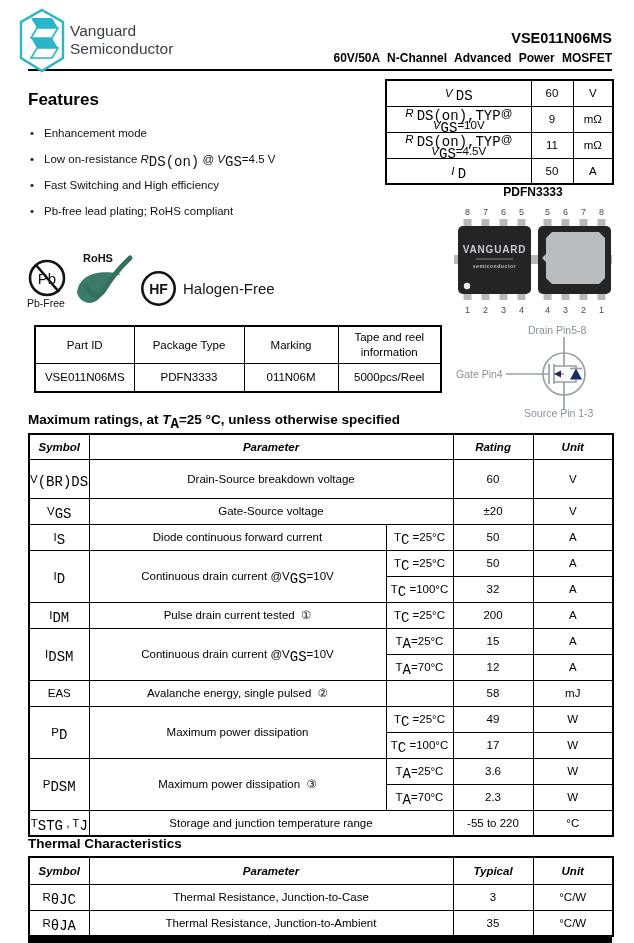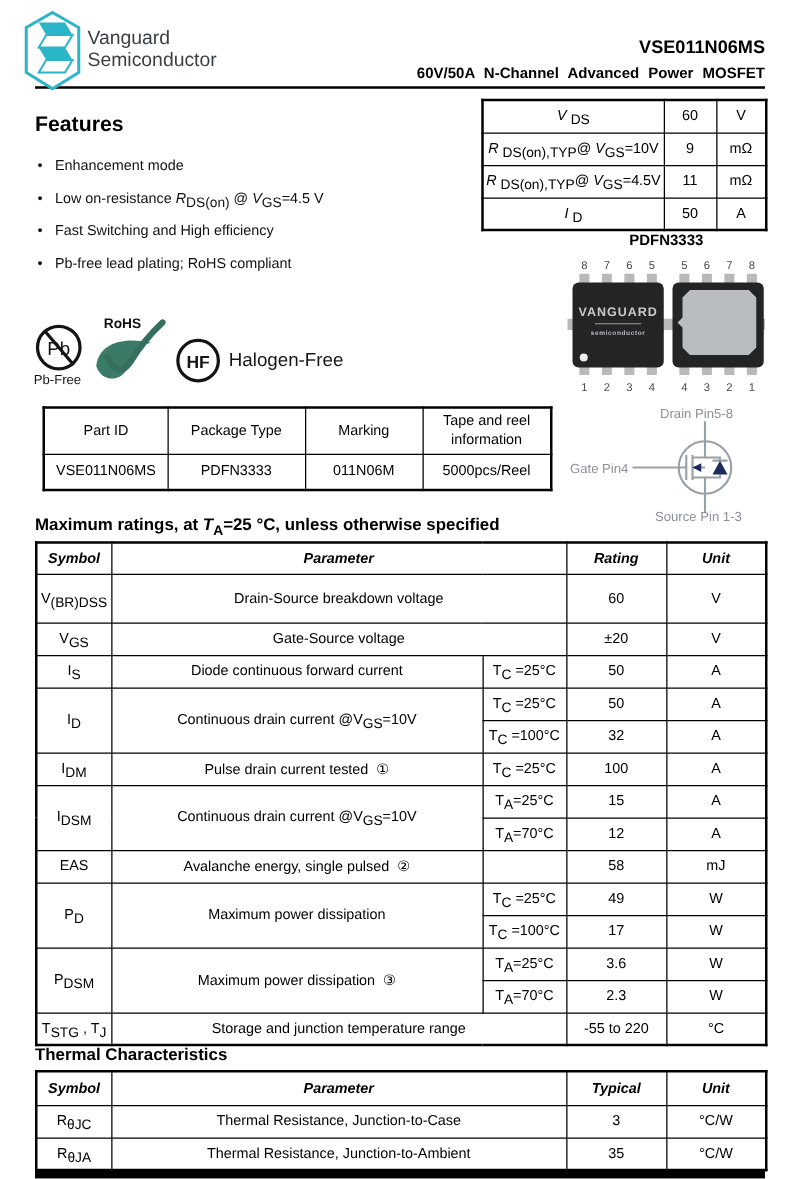--- a/index.html
+++ b/index.html
@@ -16,21 +16,21 @@
   .features-list{position:absolute;left:30px;top:127px;width:330px;}
   .feature-item{height:26px;font-size:11.5px;color:#111;}
   .feature-item .blt{display:inline-block;width:14px;}
   
   table.dt{border-collapse:collapse;table-layout:fixed;position:absolute;background:#fff;border:2px solid #000;}
   table.dt td{border:1.2px solid #000;font-size:11.5px;padding:0;vertical-align:middle;text-align:center;overflow:hidden;}
   td.hb{font-weight:bold;font-size:12px;text-align:center;font-style:italic;}
   td.sym{text-align:left;padding-left:7px;font-size:12.5px;}
   td.par{text-align:left;padding-left:10px;}
   td.cond{text-align:left;padding-left:9px;}
-  sub{font-size:11px;line-height:0;}
+  sub{font-size:14px;line-height:0;font-family:Liberation Mono, monospace;}
   .sec-head{position:absolute;left:28px;font-size:13.5px;font-weight:bold;}
   
   .pkg-name{position:absolute;left:450px;top:185px;width:166px;text-align:center;font-weight:bold;font-size:12px;}
   
   .hf-caption{position:absolute;left:183px;top:280px;font-size:15px;color:#161616;}
   .footer-bar{position:absolute;left:28px;top:936px;width:584px;height:7px;background:#000;}
 </style>
 </head>
 <body>
 
@@ -254,21 +254,21 @@
     </tr>
     <tr style="height:26px;">
       <td class="cond">T<sub>C</sub> =100°C</td>
       <td>32</td>
       <td>A</td>
     </tr>
     <tr style="height:26px;">
       <td class="sym">I<sub>DM</sub></td>
       <td class="par">Pulse drain current tested&nbsp;&nbsp;①</td>
       <td class="cond">T<sub>C</sub> =25°C</td>
-      <td>100</td>
+      <td>200</td>
       <td>A</td>
     </tr>
     <tr style="height:26px;">
       <td class="sym" rowspan="2">I<sub>DSM</sub></td>
       <td class="par" rowspan="2">Continuous drain current @V<sub>GS</sub>=10V</td>
       <td class="cond">T<sub>A</sub>=25°C</td>
       <td>15</td>
       <td>A</td>
     </tr>
     <tr style="height:26px;">

